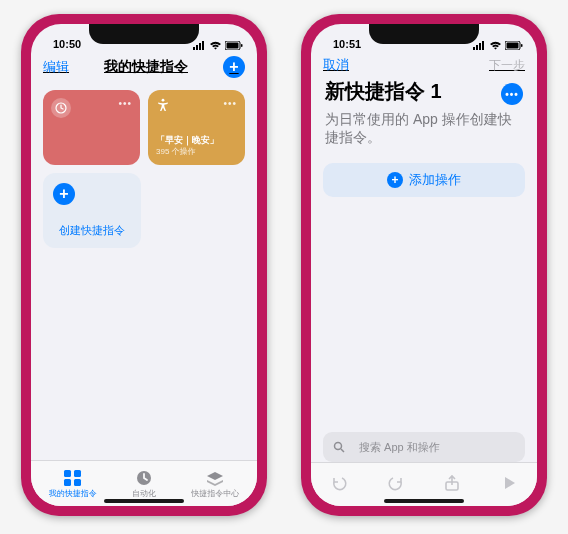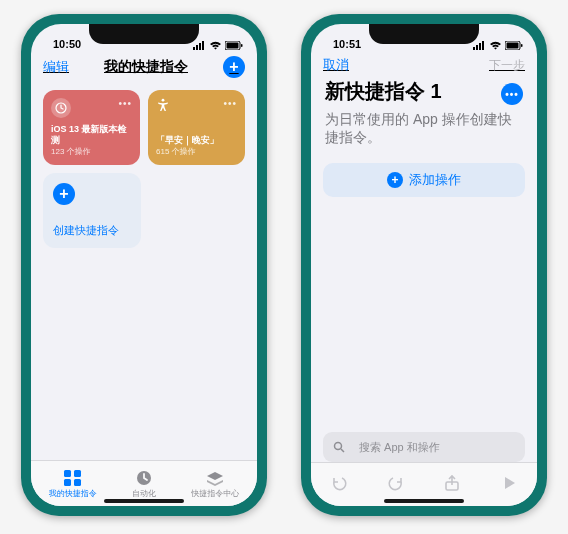--- a/index.html
+++ b/index.html
@@ -9,21 +9,21 @@
     width: 568px;
     height: 534px;
     display: flex;
     gap: 34px;
     padding: 14px 16px;
     justify-content: center;
   }
   .phone {
     width: 246px;
     height: 502px;
-    background: #0f766e;
+    background: #be185d;
     border-radius: 38px;
     padding: 10px;
     box-shadow: 0 2px 8px rgba(0,0,0,0.3);
     position: relative;
   }
   .screen {
     width: 100%;
     height: 100%;
     background: #f2f2f7;
     border-radius: 30px;
@@ -87,21 +87,21 @@
   .card-sub { font-size:8px; opacity:0.8; }
   .create-card {
     margin-top:8px; width:98px; height:75px; border-radius:12px;
     background:#e6ecf5; padding:10px; display:flex; flex-direction:column;
     justify-content:space-between;
   }
   .create-card .plus {
     width:22px; height:22px; border-radius:50%; background:#007aff; color:#fff;
     display:flex; align-items:center; justify-content:center; font-size:16px; font-weight:600;
   }
-  .create-card .label { font-size:11px; color:#007aff; font-weight:500;}
+  .create-card .label { font-size:11px; color:#007aff; font-weight:500;text-align:center;}
   .tabbar {
     height: 46px; border-top:1px solid #d8d8dc; background:#f8f8f9;
     display:flex; justify-content:space-around; align-items:center;
   }
   .tab { display:flex; flex-direction:column; align-items:center; gap:1px; font-size:8px; color:#8e8e93; }
   .tab.active { color:#007aff; }
   .tab svg { width:20px; height:18px; }
   .h1 { font-size:20px; font-weight:700; padding: 0 14px 2px; color:#000; display:flex; justify-content:space-between; align-items:flex-end;}
   .subtitle { font-size:14px; color:#7a7a7f; padding:4px 14px 10px; }
   .pill {
@@ -158,38 +158,34 @@
         <div class="card red">
           <div class="card-top">
             <span class="card-icon-bg">
               <svg width="12" height="12" viewBox="0 0 12 12">
                   <circle cx="6" cy="6" r="5" fill="none" stroke="#fff" stroke-width="1.2"></circle>
                   <path d="M6 3 V6 L8 7" stroke="#fff" stroke-width="1.2" fill="none" stroke-linecap="round"></path>
                 </svg>
             </span>
             <span class="dots">•••</span>
           </div>
-          <div>
-            <div class="card-title">iOS 13 最新版本检测</div>
-            <div class="card-sub">123 个操作</div>
-          </div>
         </div>
         <div class="card orange">
           <div class="card-top">
             <span>
               <svg width="14" height="14" viewBox="0 0 14 14" fill="#fff">
                   <circle cx="7" cy="2.2" r="1.4"></circle>
                   <path d="M2 4.5 Q7 6 12 4.5 L11.5 6 L8.2 6.8 L8.5 9 L10 13 L8.6 13 L7 9.5 L5.4 13 L4 13 L5.5 9 L5.8 6.8 L2.5 6 Z"></path>
                 </svg>
             </span>
             <span class="dots">•••</span>
           </div>
           <div>
             <div class="card-title">「早安｜晚安」</div>
-            <div class="card-sub">615 个操作</div>
+            <div class="card-sub">395 个操作</div>
           </div>
         </div>
       </div>
       <div class="create-card">
         <span class="plus">+</span>
         <span class="label">创建快捷指令</span>
       </div>
     </div>
     <div class="tabbar">
       <div class="tab active">

